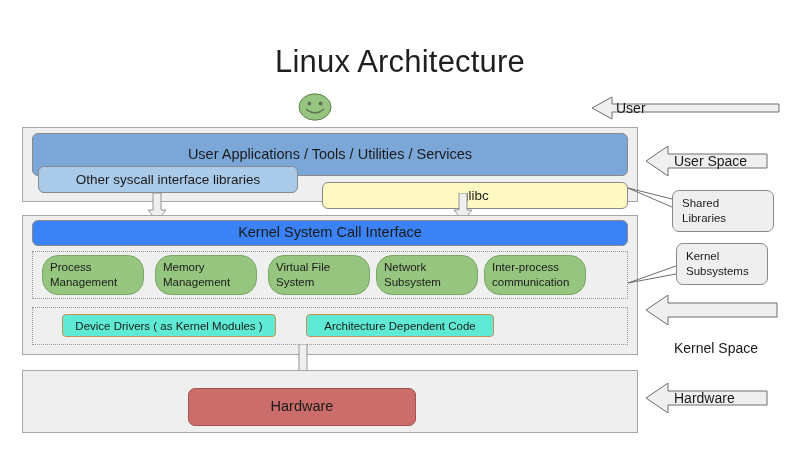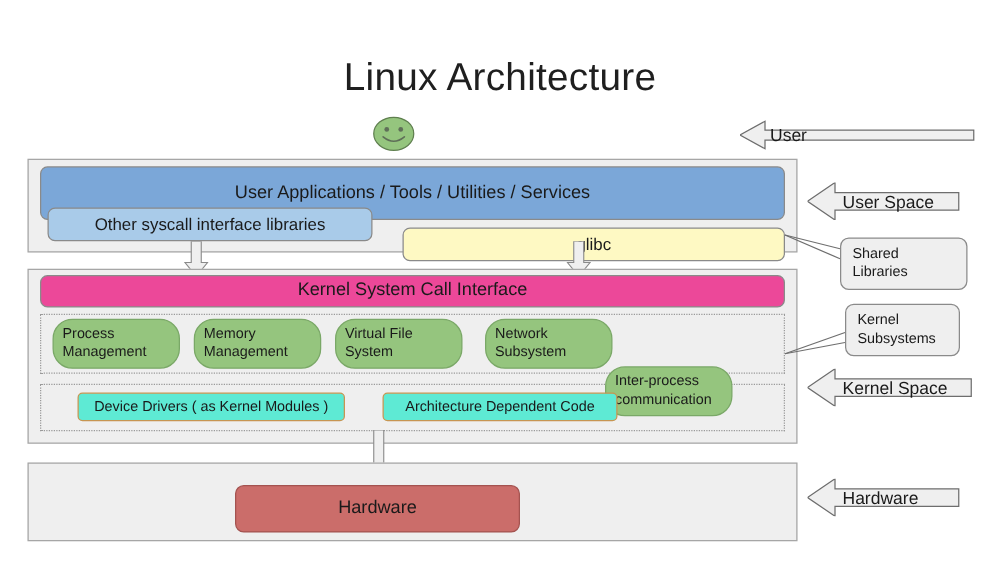--- a/index.html
+++ b/index.html
@@ -56,21 +56,21 @@
     left:38px;top:166px;width:260px;height:27px;
     background:#a9cbe9;
   }
   #bar-glibc{
     left:322px;top:166px;width:306px;height:27px;
     background:#fef9c3;
     margin-top:16px;
   }
   #bar-ksci{
     left:32px;top:220px;width:596px;height:26px;
-    background:#ec4899;font-size:14.5px;
+    background:#3b82f6;font-size:14.5px;
   }
 
   
   .dotted{
     border:1px dotted #9a9a9a;
     background:transparent;
   }
   #group-subsystems{left:32px;top:251px;width:596px;height:48px;}
   #group-lowlevel{left:32px;top:307px;width:596px;height:38px;}
 
@@ -82,22 +82,22 @@
     border:1px solid #7aa867;
     font-size:11.5px;
     line-height:1.3;
     padding:4px 0 0 7px;
     color:#1a1a1a;
     text-align:left;
   }
   #subsys-0{left:42px;}
   #subsys-1{left:155px;}
   #subsys-2{left:268px;}
-  #subsys-3{left:388px;}
-  #subsys-4{left:484px;margin-top:38px;}
+  #subsys-3{left:376px;}
+  #subsys-4{left:484px;}
 
   
   .orange{
     top:314px;height:23px;
     background:#5eead4;
     border:1px solid #c79552;
     border-radius:4px;
     display:flex;align-items:center;justify-content:center;
     font-size:11.5px;
     color:#1a1a1a;
@@ -130,21 +130,21 @@
     position:absolute;
     top:0;height:100%;
     display:flex;align-items:center;
     font-size:14px;
     color:#1a1a1a;
     white-space:nowrap;
     pointer-events:none;
   }
   #harrow-user .harrow-label{left:24px;}
   #harrow-userspace .harrow-label{left:28px;}
-  #harrow-kernelspace .harrow-label{left:28px;}
+  #harrow-kernelspace .harrow-label{left:28px;margin-top:38px;}
   #harrow-hardware .harrow-label{left:28px;}
 
   
   .callout{
     background:#efefef;
     border:1px solid #8a8a8a;
     border-radius:7px;
     font-size:11.5px;
     color:#1a1a1a;
     line-height:1.3;

